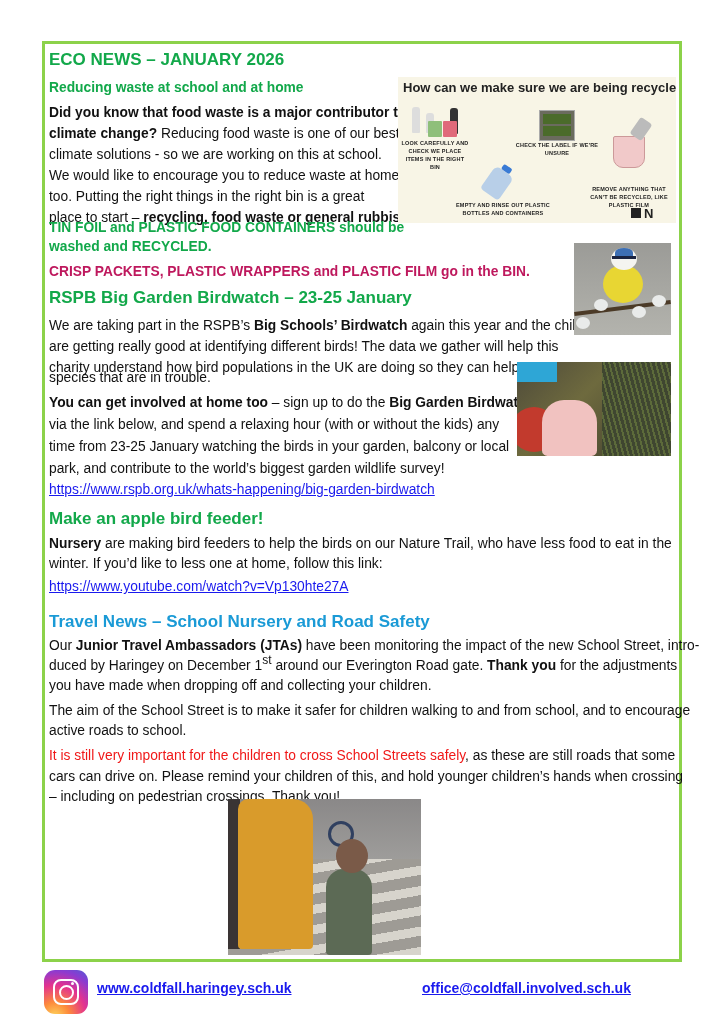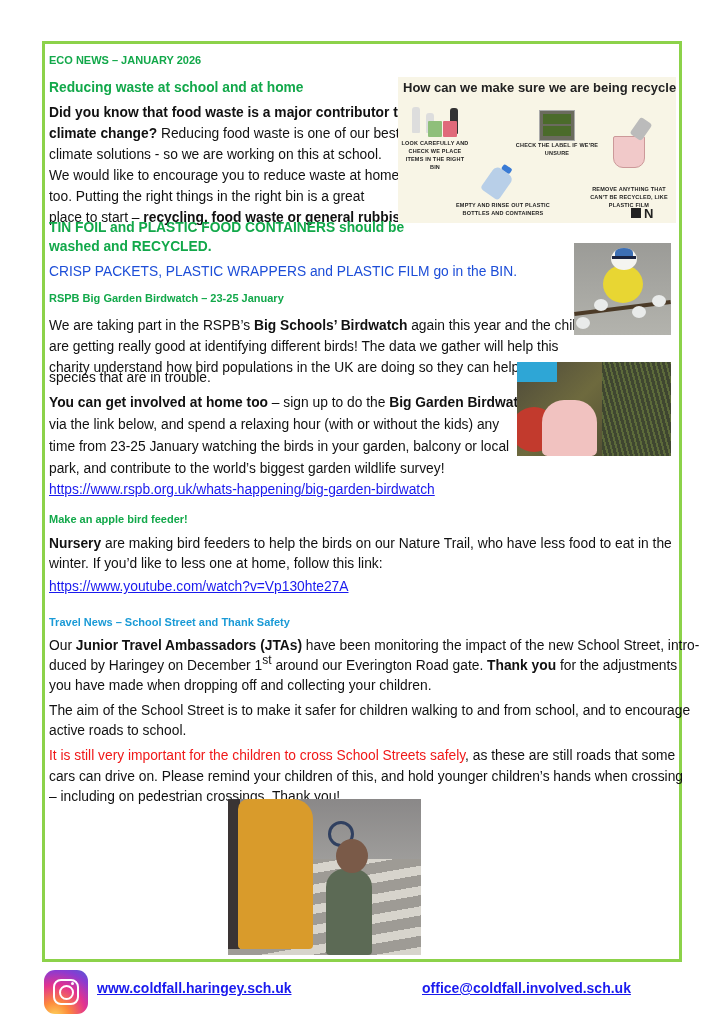--- a/index.html
+++ b/index.html
@@ -1,23 +1,23 @@
 <!DOCTYPE html>
 <html><head>
 <meta charset="utf-8">
 <style>
   html, body { margin:0; padding:0; background:#ffffff; }
   body { width:724px; height:1024px; position:relative; overflow:hidden;
          font-family:"Liberation Sans", sans-serif; color:#111; }
   .frame { position:absolute; left:42px; top:41px; width:634px; height:915px;
            border:3px solid #8cd24a; box-sizing:content-box; }
-  .t { position:absolute; font-size:11px; line-height:20.5px; white-space:nowrap; }
+  .t { position:absolute; font-size:17px; line-height:20.5px; white-space:nowrap; }
   .green { color:#12a84a; font-weight:bold; }
   .red { color:#f01818; }
-  .redb { color:#1d4ed8; font-weight:normal; }
+  .redb { color:#be185d; font-weight:bold; }
   .blue { color:#1a9ad6; font-weight:bold; }
   b { font-weight:bold; }
   a, .link { color:#1a1aee; text-decoration:underline; }
   .big { font-size:13.8px; line-height:21.4px; }
 
   
   .recycle { position:absolute; left:398px; top:77px; width:278px; height:146px; background:#f8f5e6; overflow:hidden; }
   .recycle .title { position:absolute; left:5px; top:3px; font-size:13px; font-weight:bold; color:#222; white-space:nowrap; }
   .recycle .cap { position:absolute; font-size:5.5px; font-weight:bold; color:#222; text-align:center; line-height:8px; letter-spacing:0.2px; }
   .bin { position:absolute; width:14px; height:16px; border-radius:1px; }
@@ -133,21 +133,21 @@
   <div class="tub"></div>
   <div class="fruit"></div>
   <div class="hand"></div>
 </div>
 
 <div class="t green" style="left:49px;top:509px;">Make an apple bird feeder!</div>
 <div class="t big" style="left:49px;top:533px;"><b>Nursery</b><span> are making bird feeders to help the birds on our Nature Trail, who have less food to eat in the</span></div>
 <div class="t big" style="left:49px;top:553px;">winter.  If you’d like to less one at home, follow this link:</div>
 <div class="t big link" style="left:49px;top:576px;">https://www.youtube.com/watch?v=Vp130hte27A</div>
 
-<div class="t blue" style="left:49px;top:612px;">Travel News – School Street and Thank Safety</div>
+<div class="t blue" style="left:49px;top:612px;">Travel News – School Nursery and Road Safety</div>
 <div class="t big" style="left:49px;top:635px;"><span>Our </span><b>Junior Travel Ambassadors (JTAs)</b><span> have been monitoring the impact of the new School Street, intro-</span></div>
 <div class="t big" style="left:49px;top:655px;"><span>duced by Haringey on December 1</span><sup>st</sup><span> around our Everington Road gate. </span><b>Thank you</b><span> for the adjustments</span></div>
 <div class="t big" style="left:49px;top:675px;">you have made when dropping off and collecting your children.</div>
 
 <div class="t big" style="left:49px;top:700px;">The aim of the School Street is to make it safer for children walking to and from school, and to encourage</div>
 <div class="t big" style="left:49px;top:720px;">active roads to school.</div>
 
 <div class="t big" style="left:49px;top:745px;"><span class="red">It is still very important for the children to cross School Streets safely</span><span>, as these are still roads that some</span></div>
 <div class="t big" style="left:49px;top:766px;">cars can drive on.  Please remind your children of this, and hold younger children’s hands when crossing</div>
 <div class="t big" style="left:49px;top:786px;">– including on pedestrian crossings.  Thank you!</div>

